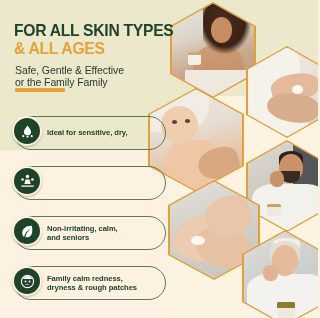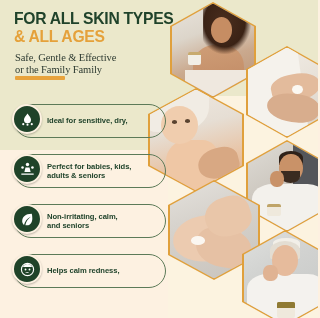--- a/index.html
+++ b/index.html
@@ -21,42 +21,42 @@
   .bg-cream-r {
     position:absolute; right:0; top:0; width:150px; height:318px;
     background:#fcf3e0;
   }
   .bg-sage-top-r {
     position:absolute; right:0; top:0; width:150px; height:96px;
     background:#ebe8cb;
   }
 
   
-  .panel { position:absolute; left:0; top:0; width:178px; height:260px; }
+  .panel { position:absolute; left:0; top:12px; width:178px; height:260px; }
 
   .headline { position:absolute; left:14px; top:10px; width:160px; }
   .h-line1 {
     font-size:16.5px; line-height:16px; font-weight:bold;
     color:#20432b; letter-spacing:-0.3px;
     font-family:"Liberation Sans", sans-serif;
     transform:scaleX(0.95); transform-origin:left center;
     white-space:nowrap;
   }
   .h-line2 {
     font-size:16.5px; line-height:17px; font-weight:bold;
     color:#e5a13a; letter-spacing:-0.3px; margin-top:2px;
     transform:scaleX(0.95); transform-origin:left center;
     white-space:nowrap;
   }
   .sub {
     position:absolute; left:15px; top:52px; width:150px;
     font-size:10.5px; line-height:12px; color:#2d3a31;
     letter-spacing:-0.1px;
   }
-  .sub div { white-space:nowrap;font-family:Liberation Serif, serif; }
+  .sub div { white-space:nowrap; }
   .divider {
     position:absolute; left:15px; top:76px; width:50px; height:4px;
     background:#e8a33d; border-radius:1px;
   }
 
   
   .bullets { position:absolute; left:14px; top:104px; width:152px; }
   .pill {
     position:relative; height:34px; margin-bottom:16px;
     border:1px solid #5c7a58; border-radius:18px;
@@ -290,24 +290,20 @@
       <div class="pill">
         <div class="badge">
           <svg width="17" height="17" viewBox="0 0 24 24">
             <circle cx="12" cy="5" r="2.4" fill="#ffffff"></circle>
             <path d="M9.2 9.2h5.6l1.6 6.4h-8.8z" fill="#ffffff"></path>
             <circle cx="5" cy="9.2" r="1.8" fill="#ffffff"></circle>
             <circle cx="19" cy="9.2" r="1.8" fill="#ffffff"></circle>
             <rect x="3" y="17.6" width="18" height="1.8" rx="0.9" fill="#ffffff"></rect>
           </svg>
         </div>
-        <div class="pill-text">
-          <span>Perfect for babies, kids,</span>
-          <span>adults &amp; seniors</span>
-        </div>
       </div>
 
       <div class="pill">
         <div class="badge">
           <svg width="17" height="17" viewBox="0 0 24 24">
             <path d="M18 4C9 4 4.5 8.5 4.5 14.5c0 2.2 1 4 2.6 5.2C8 15 11 10.6 17 7.6c-4.6 3.4-7.2 7.6-8 12.4 5.6 1.4 9.8-2.4 9.8-9.4 0-2.6-.3-4.8-.8-6.6z" fill="#ffffff"></path>
           </svg>
         </div>
         <div class="pill-text">
           <span>Non-irritating, calm,</span>
@@ -319,19 +315,20 @@
         <div class="badge">
           <svg width="17" height="17" viewBox="0 0 24 24">
             <circle cx="12" cy="12" r="8.6" fill="none" stroke="#ffffff" stroke-width="1.6"></circle>
             <path d="M5.4 8.6c1.6-3 4-4.4 6.6-4.4s5 1.4 6.6 4.4z" fill="#ffffff"></path>
             <circle cx="9.2" cy="12" r="1.3" fill="#ffffff"></circle>
             <circle cx="14.8" cy="12" r="1.3" fill="#ffffff"></circle>
             <path d="M8.6 16c1 1.3 4.8 1.3 5.8 0z" fill="#ffffff"></path>
           </svg>
         </div>
         <div class="pill-text">
-          <span>Helps calm redness,</span>
+          <span>Family calm redness,</span>
+          <span>dryness &amp; rough patches</span>
         </div>
       </div>
 
     </div>
   </div>
 </div>
 
 </body></html>

